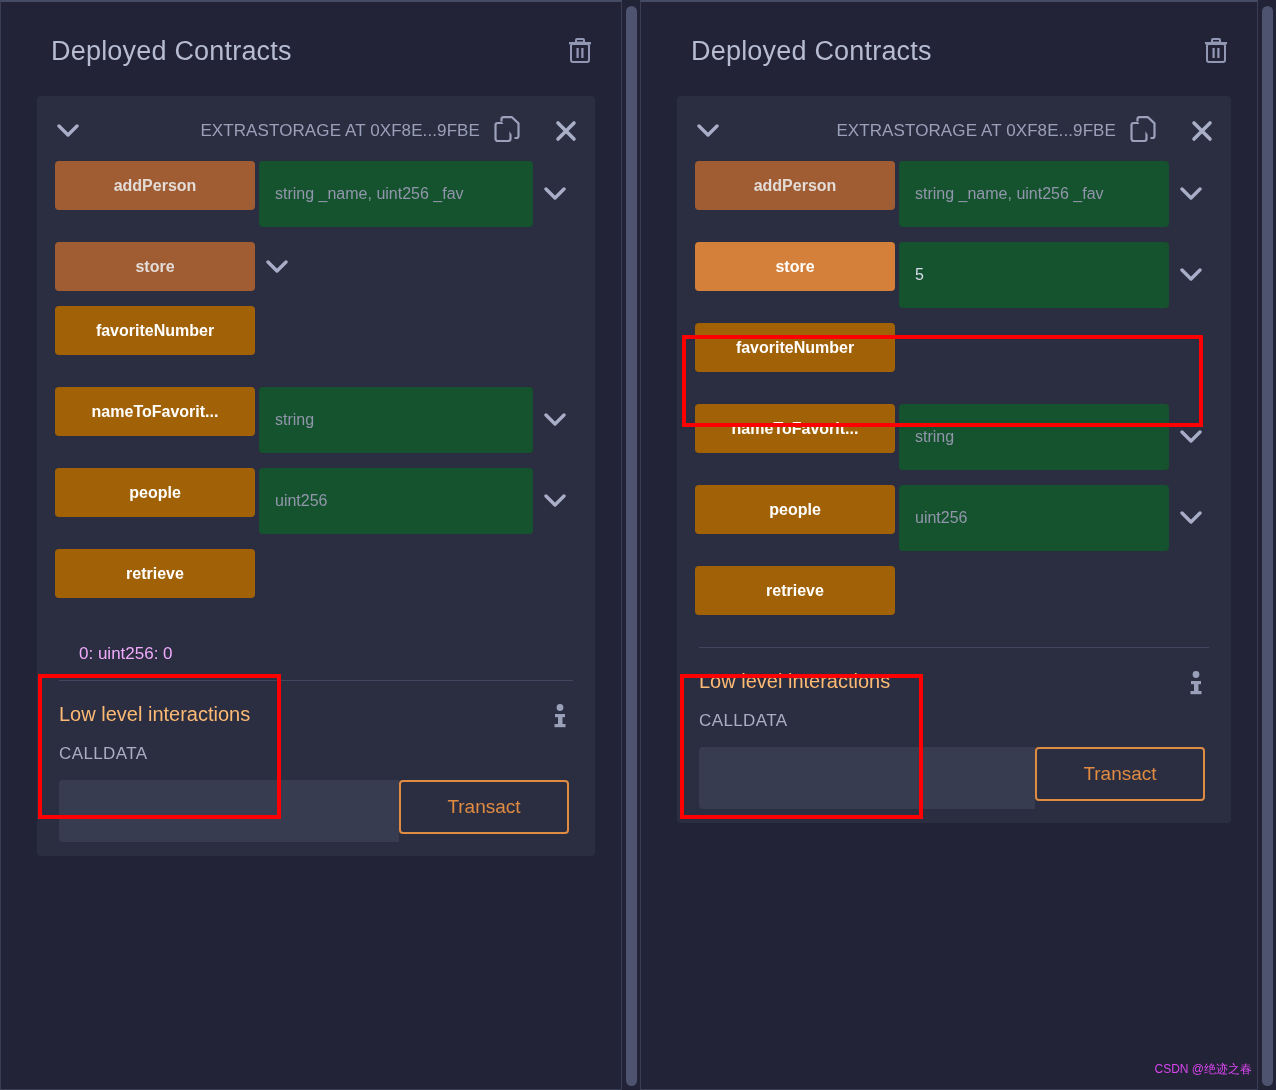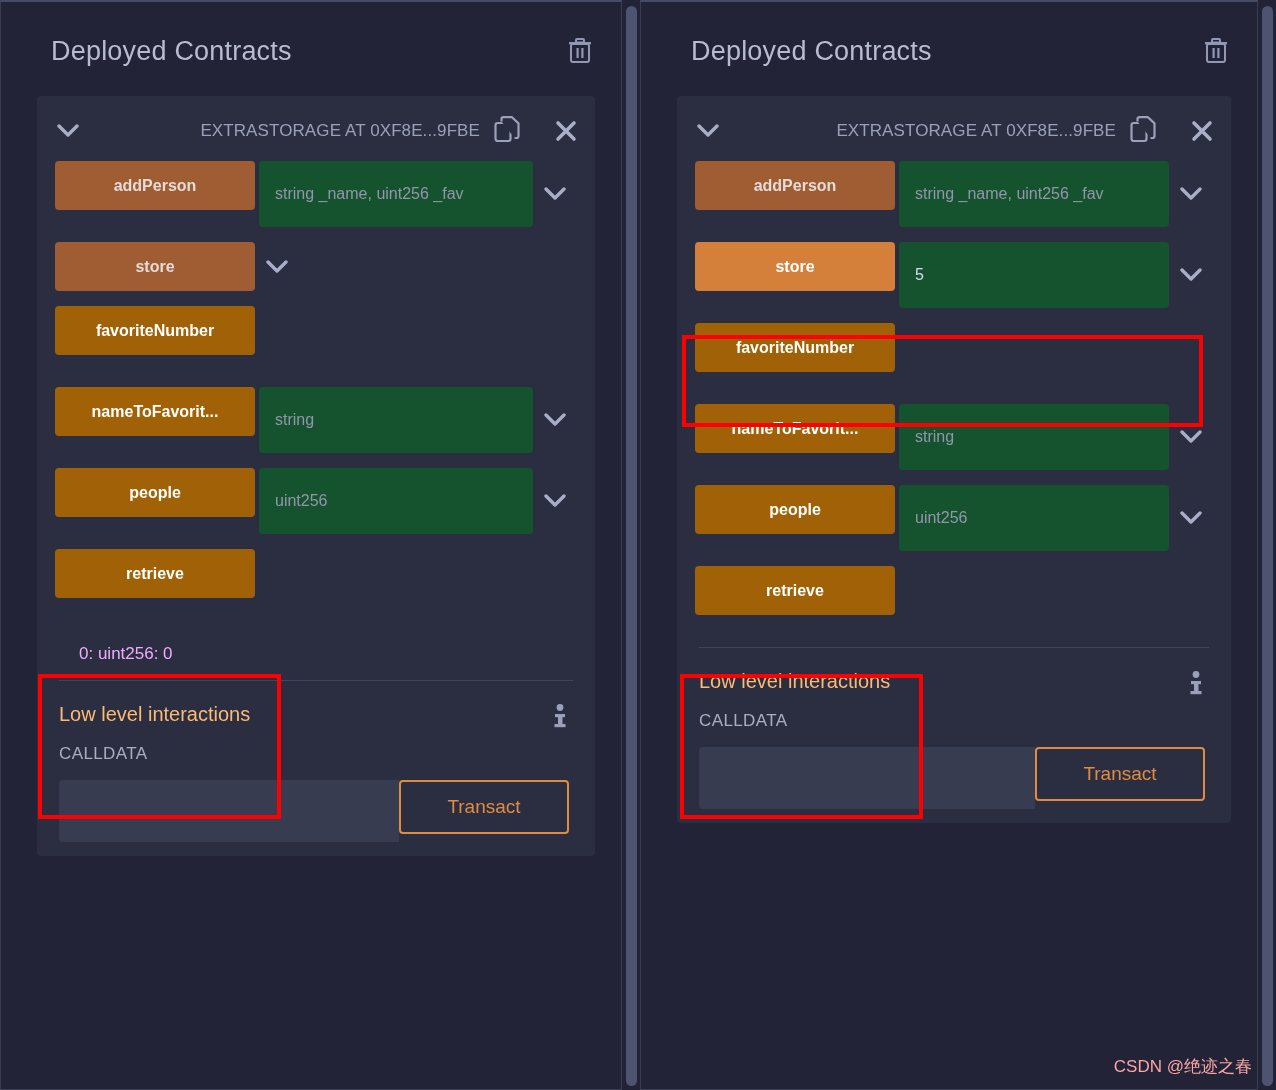--- a/index.html
+++ b/index.html
@@ -248,22 +248,22 @@
     justify-content: center;
     cursor: pointer;
     box-sizing: border-box;
   }
 
   
   .watermark {
     position: absolute;
     right: 24px;
     bottom: 12px;
-    font-size: 17px;
-    color: #fca5a5;
+    font-size: 12px;
+    color: #d946ef;
     z-index: 60;
     white-space: nowrap;
   }
 
   svg { display: block; }
 </style>
 </head>
 <body>
 
 <div class="stage">

